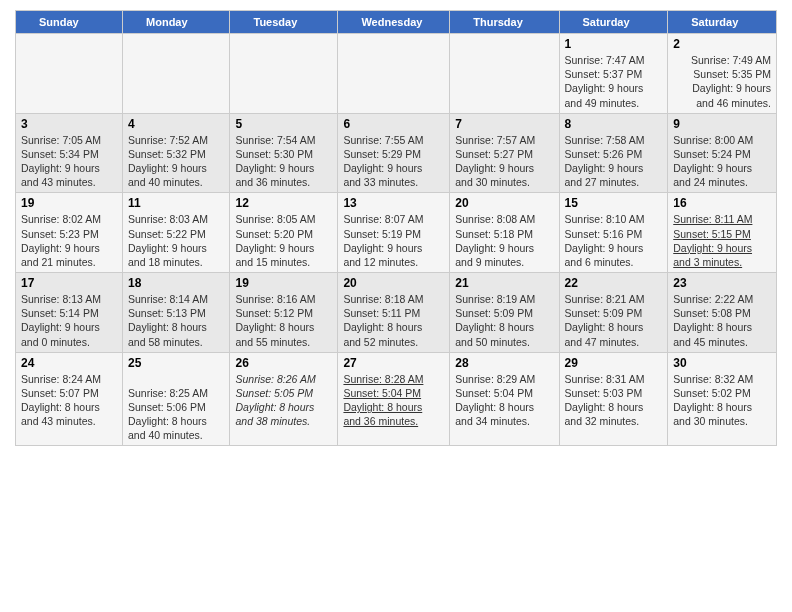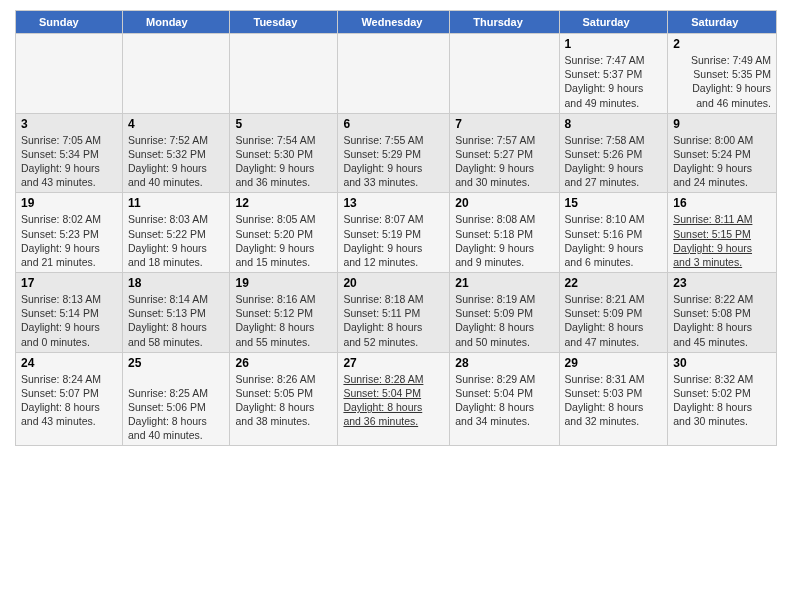--- a/index.html
+++ b/index.html
@@ -268,21 +268,21 @@
           </td>
           <td>
             <span class="day-number">22</span>
             <div class="day-info" style="white-space: pre-line;">Sunrise: 8:21 AM
 Sunset: 5:09 PM
 Daylight: 8 hours
 and 47 minutes.</div>
           </td>
           <td>
             <span class="day-number">23</span>
-            <div class="day-info" style="white-space: pre-line;">Sunrise: 8:22 AM
+            <div class="day-info" style="white-space: pre-line;">Sunrise: 2:22 AM
 Sunset: 5:08 PM
 Daylight: 8 hours
 and 45 minutes.</div>
           </td>
         </tr>
         <tr>
           <td>
             <span class="day-number">24</span>
             <div class="day-info" style="white-space: pre-line;">Sunrise: 8:24 AM
 Sunset: 5:07 PM
@@ -291,21 +291,21 @@
           </td>
           <td>
             <span class="day-number">25</span>
             <div class="day-info" style="white-space: pre-line; margin-top: 16px;">Sunrise: 8:25 AM
 Sunset: 5:06 PM
 Daylight: 8 hours
 and 40 minutes.</div>
           </td>
           <td>
             <span class="day-number">26</span>
-            <div class="day-info" style="white-space: pre-line;">Sunrise: 8:26 AM
+            <div class="day-info" style="white-space: pre-line; font-style: italic;">Sunrise: 8:26 AM
 Sunset: 5:05 PM
 Daylight: 8 hours
 and 38 minutes.</div>
           </td>
           <td>
             <span class="day-number">27</span>
             <div class="day-info" style="white-space: pre-line; text-decoration: underline;">Sunrise: 8:28 AM
 Sunset: 5:04 PM
 Daylight: 8 hours
 and 36 minutes.</div>

